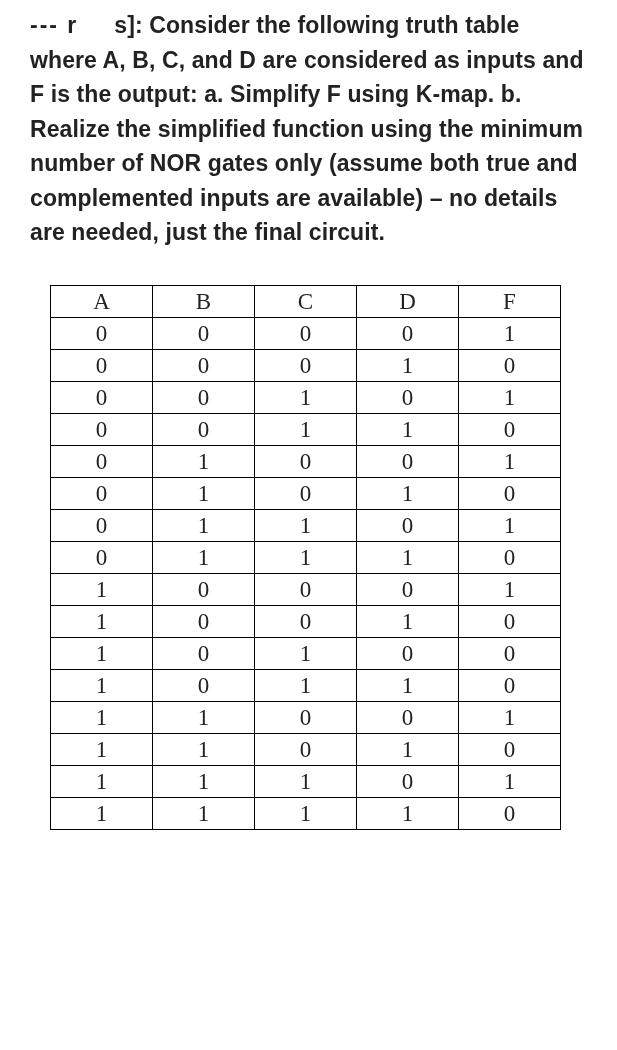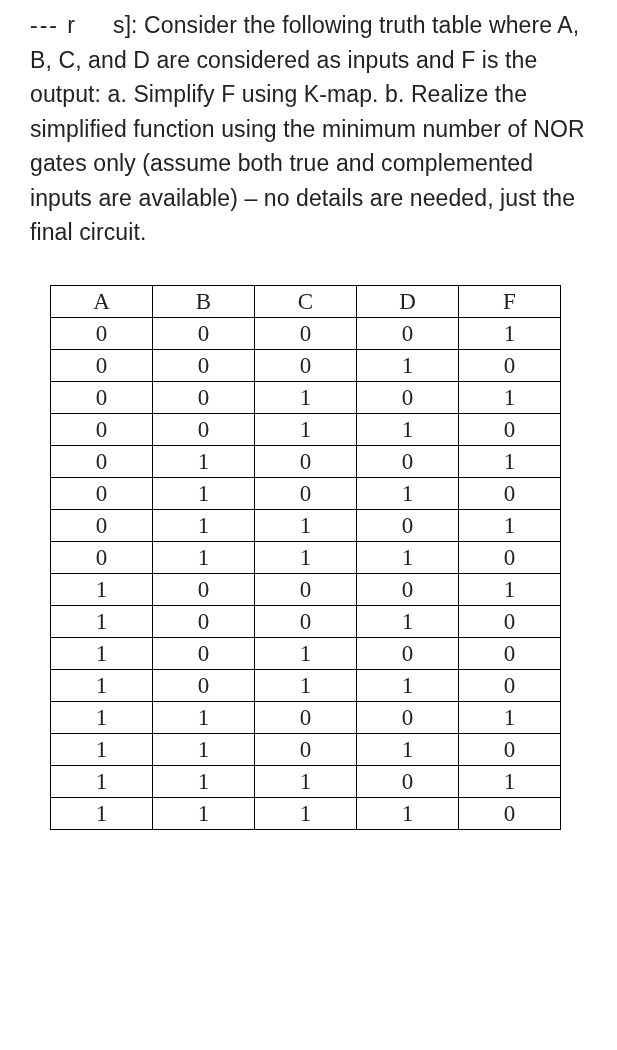--- a/index.html
+++ b/index.html
@@ -10,21 +10,21 @@
     body {
       font-family: 'Helvetica Neue', Arial, sans-serif;
       background: #ffffff;
       width: 617px;
       padding: 8px 30px;
       color: #222222;
     }
     .prompt-text {
       font-size: 23px;
       line-height: 1.5;
-      font-weight: 400;
+      font-weight: 700;
       margin-bottom: 35px;
       letter-spacing: 0.1px;
     }
     .prompt-prefix {
       letter-spacing: 2px;
       padding-right: 36px;
     }
     .truth-table {
       border-collapse: collapse;
       margin-left: 20px;

